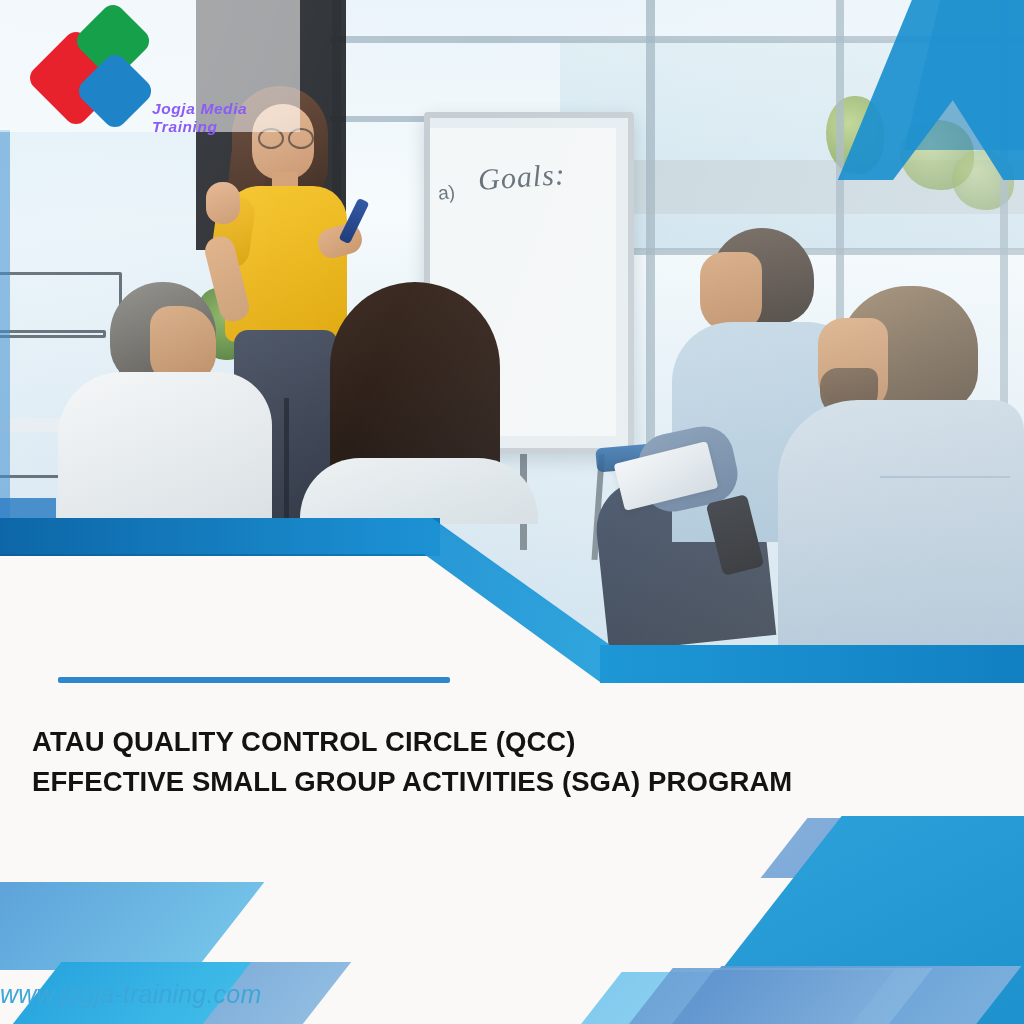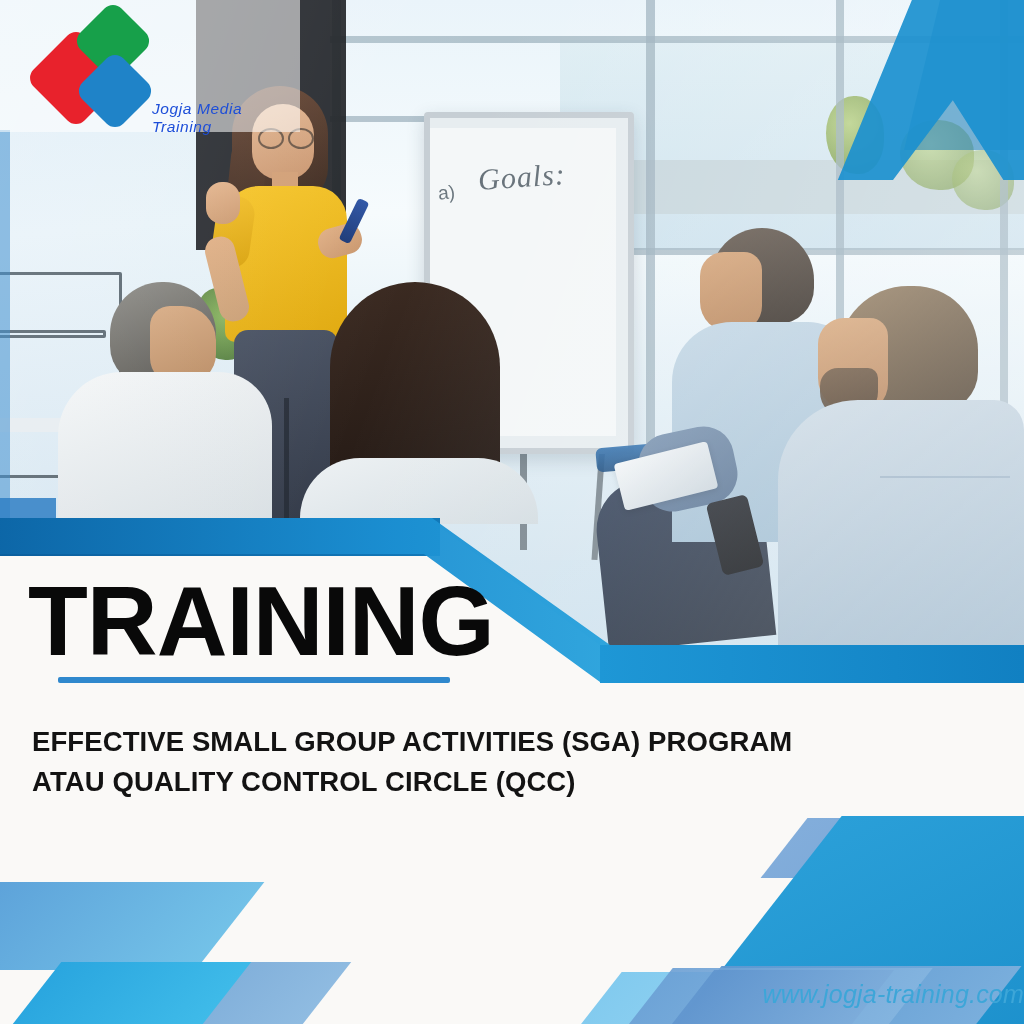--- a/index.html
+++ b/index.html
@@ -170,32 +170,32 @@
   .logo{position:absolute;left:18px;top:14px;width:272px;height:112px;}
   .dia{position:absolute;border-radius:12px;transform:rotate(45deg);}
   .dia-red{left:22px;top:28px;width:72px;height:72px;background:#e8222c;}
   .dia-green{left:66px;top:-2px;width:58px;height:58px;background:#17a04a;}
   .dia-blue{left:68px;top:48px;width:58px;height:58px;background:#1f83c8;}
   .logo-word{position:absolute;left:130px;top:10px;
     font-family:"Liberation Serif",serif;font-weight:700;font-size:62px;
     letter-spacing:6px;color:#17191c;line-height:1;}
   .logo-tag{position:absolute;left:134px;top:86px;
     font-family:"Liberation Sans",sans-serif;font-style:italic;font-size:15.5px;
-    letter-spacing:.6px;color:#1d4ed8;}
+    letter-spacing:.6px;color:#8b5cf6;font-weight:bold;}
 
   
   .title{position:absolute;left:28px;top:572px;
     font-size:98px;font-weight:700;letter-spacing:-1px;color:#090909;line-height:1;
     font-family:"Liberation Sans",sans-serif;}
   .title-rule{position:absolute;left:58px;top:677px;width:392px;height:6px;
     background:#2f88cd;border-radius:2px;}
   .subtitle{position:absolute;left:32px;top:722px;width:900px;
     font-size:27.5px;font-weight:700;color:#131313;line-height:1.45;
     letter-spacing:.1px;font-family:"Liberation Sans",sans-serif;}
-  .url{position:absolute;left:0;right:0;top:980px;text-align:right;
+  .url{position:absolute;left:0;right:0;top:980px;text-align:left;
     font-size:25px;font-style:italic;color:#3da6d8;letter-spacing:.2px;
     font-family:"Liberation Sans",sans-serif;}
 </style>
 </head>
 <body>
 
 <div class="poster">
 
   <div class="photo-clip">
     <div class="photo">
@@ -294,23 +294,22 @@
   <div class="decor br-4"></div>
 
   <div class="logo-panel"></div>
   <div class="logo">
     <div class="dia dia-red"></div>
     <div class="dia dia-green"></div>
     <div class="dia dia-blue"></div>
     <div class="logo-tag">Jogja Media Training</div>
   </div>
 
-  <div class="title">TRAINING</div>
   <div class="title-rule"></div>
 
   <div class="subtitle">
+    <div>ATAU QUALITY CONTROL CIRCLE (QCC)</div>
     <div>EFFECTIVE SMALL GROUP ACTIVITIES (SGA) PROGRAM</div>
-    <div>ATAU QUALITY CONTROL CIRCLE (QCC)</div>
   </div>
 
   <div class="url">www.jogja-training.com</div>
 
 </div>
 
 </body></html>

